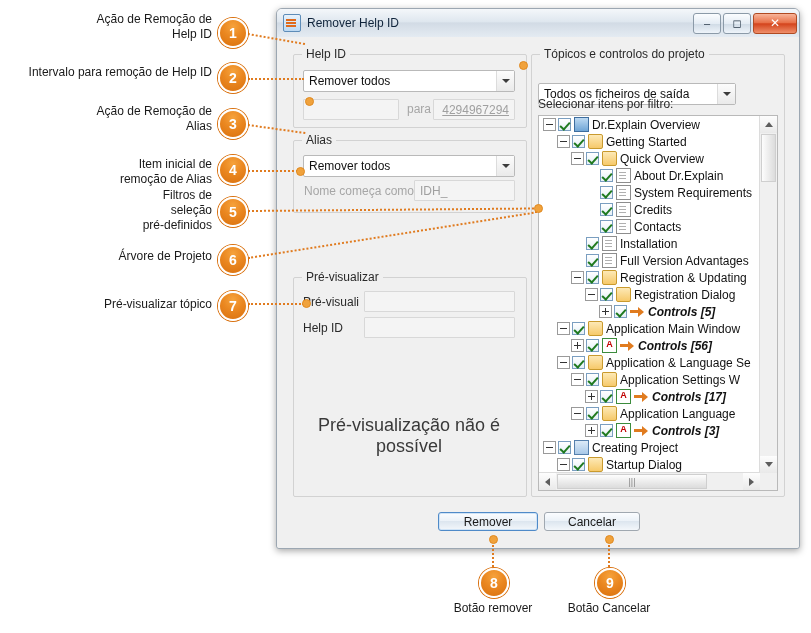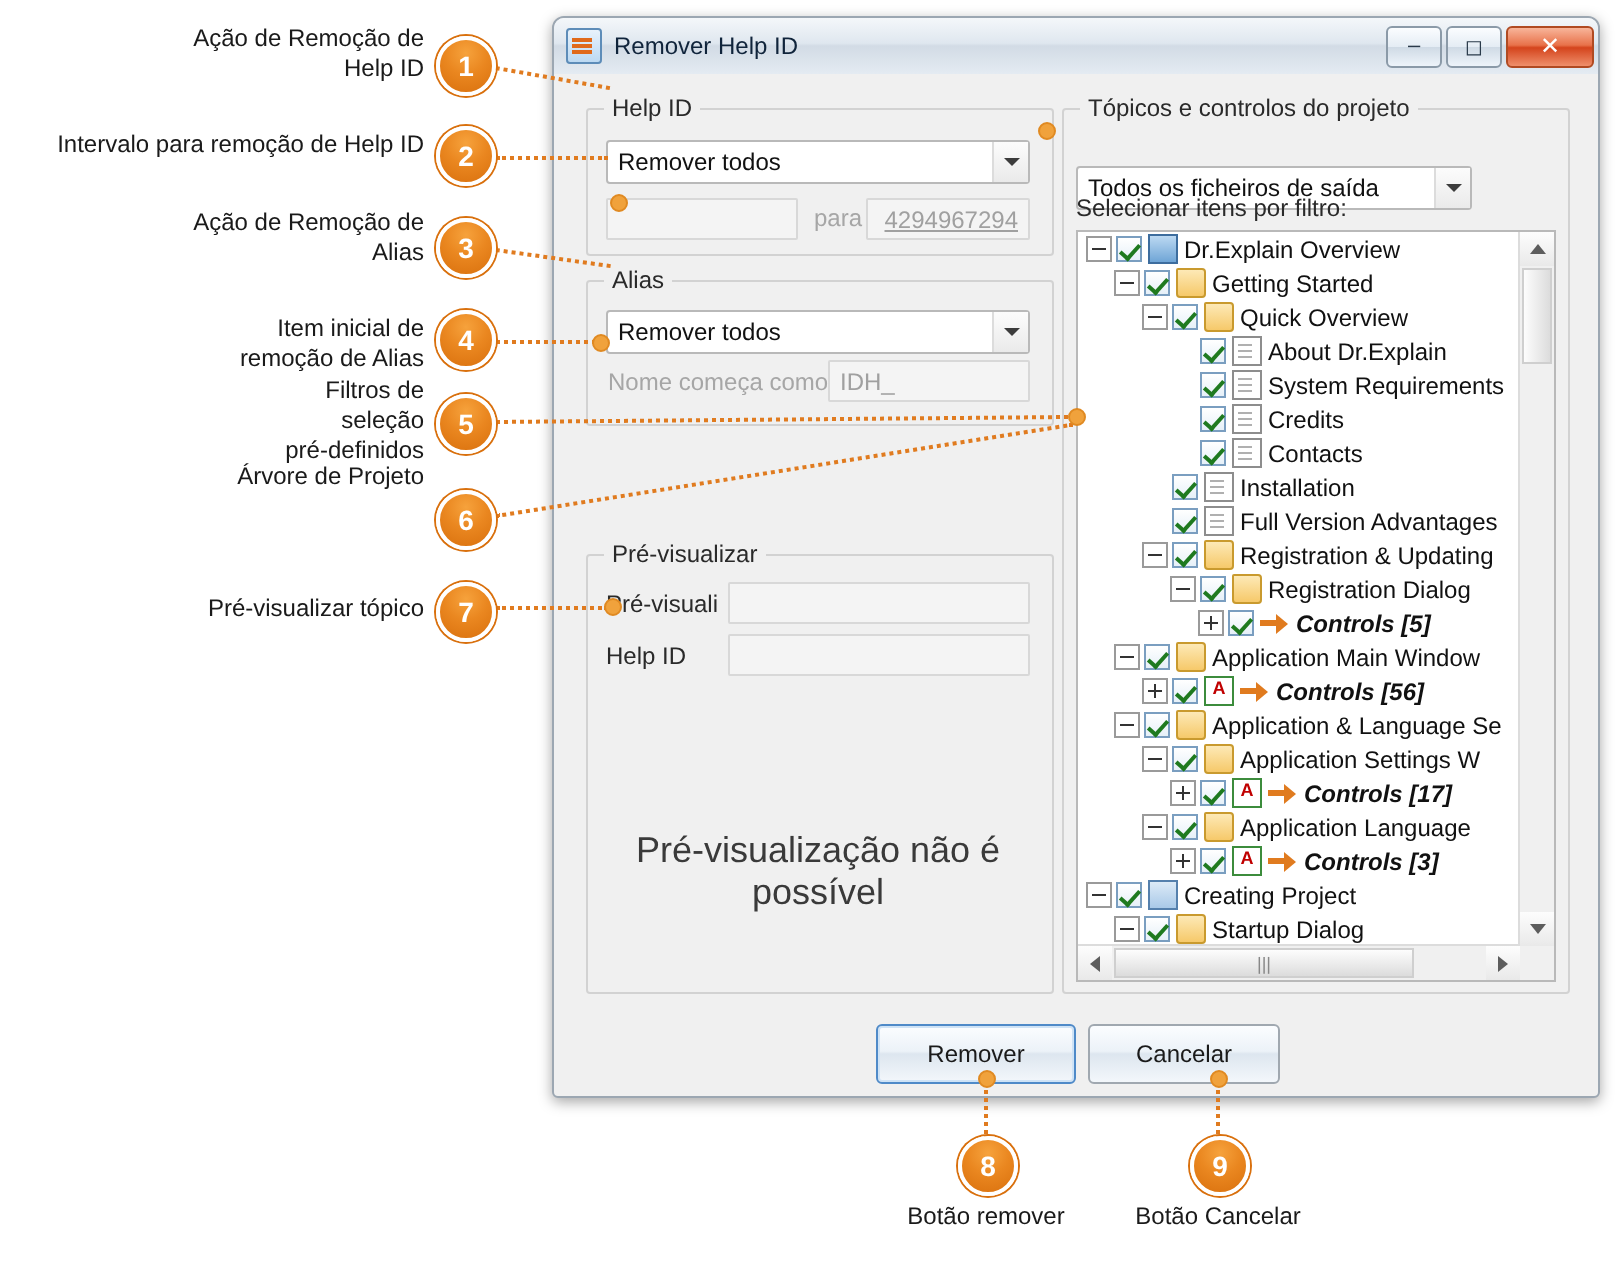--- a/index.html
+++ b/index.html
@@ -407,21 +407,21 @@
   .sb-corner {
     position: absolute;
     right: 0; bottom: 0;
     width: 17px; height: 17px;
     background: #f0f0f0;
   }
 
   
   .btn {
     position: absolute;
-    height: 30px;
+    height: 19px;
     border: 1px solid #a0a8b0;
     border-radius: 3px;
     background: linear-gradient(to bottom, #fbfdff 0%, #ecf2f8 45%, #dde6ef 50%, #f3f7fb 100%);
     font-size: 12px;
     color: #1a1a1a;
     display: flex;
     align-items: center;
     justify-content: center;
     box-sizing: border-box;
   }
@@ -439,21 +439,21 @@
   }
 </style>
 </head>
 <body>
 
 <div class="anno-label" style="left:60px; top:12px; width:152px;">Ação de Remoção de<br>Help ID</div>
 <div class="anno-label" style="left:6px; top:65px; width:206px;">Intervalo para remoção de Help ID</div>
 <div class="anno-label" style="left:60px; top:104px; width:152px;">Ação de Remoção de<br>Alias</div>
 <div class="anno-label" style="left:60px; top:157px; width:152px;">Item inicial de<br>remoção de Alias</div>
 <div class="anno-label" style="left:80px; top:188px; width:132px;">Filtros de<br>seleção<br>pré-definidos</div>
-<div class="anno-label" style="left:60px; top:231px; width:152px;">Árvore de Projeto</div>
+<div class="anno-label" style="left:60px; top:249px; width:152px;">Árvore de Projeto</div>
 <div class="anno-label" style="left:40px; top:297px; width:172px;">Pré-visualizar tópico</div>
 <div class="anno-label center" style="left:425px; top:601px; width:136px;">Botão remover</div>
 <div class="anno-label center" style="left:545px; top:601px; width:128px;">Botão Cancelar</div>
 
 <div class="dots" style="left:248px; top:33px; width:58px; transform: rotate(10deg);"></div>
 <div class="dots" style="left:248px; top:78px; width:56px;"></div>
 <div class="dots" style="left:248px; top:124px; width:58px; transform: rotate(8deg);"></div>
 <div class="dots" style="left:248px; top:170px; width:50px;"></div>
 <div class="dots" style="left:248px; top:210px; width:290px; transform: rotate(-0.5deg);"></div>
 <div class="dots" style="left:248px; top:257px; width:292px; transform: rotate(-9deg);"></div>

